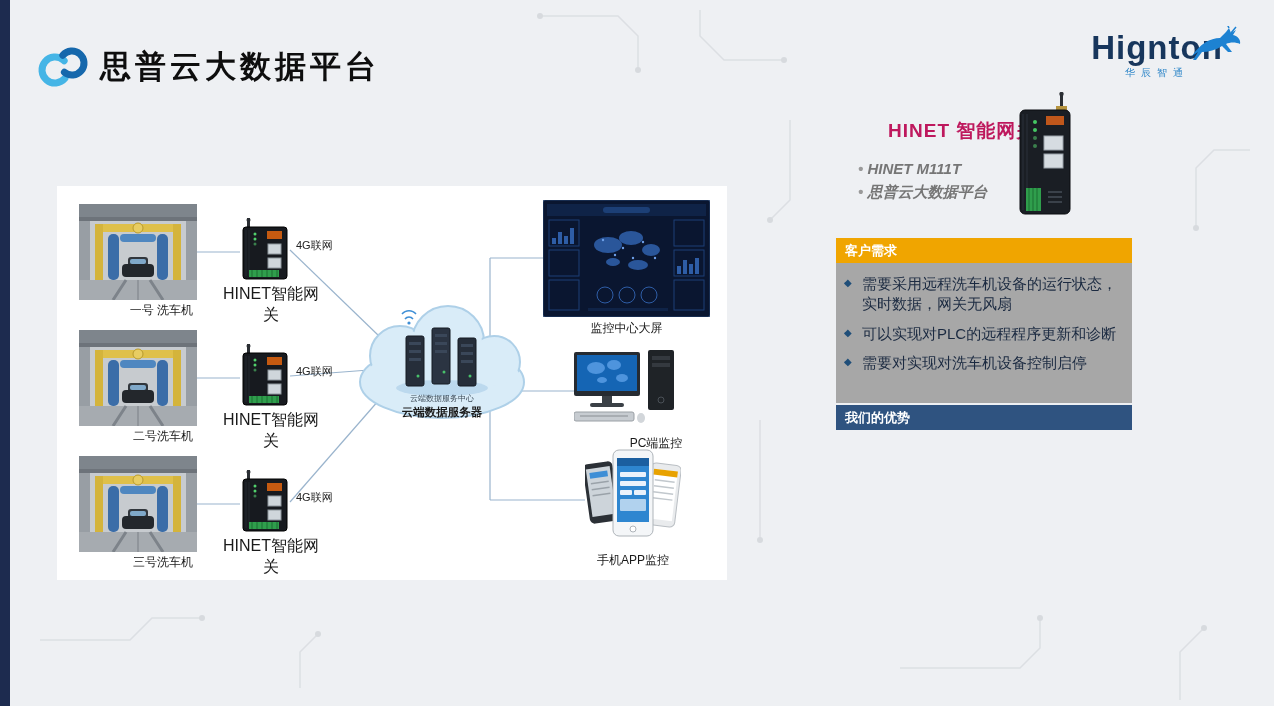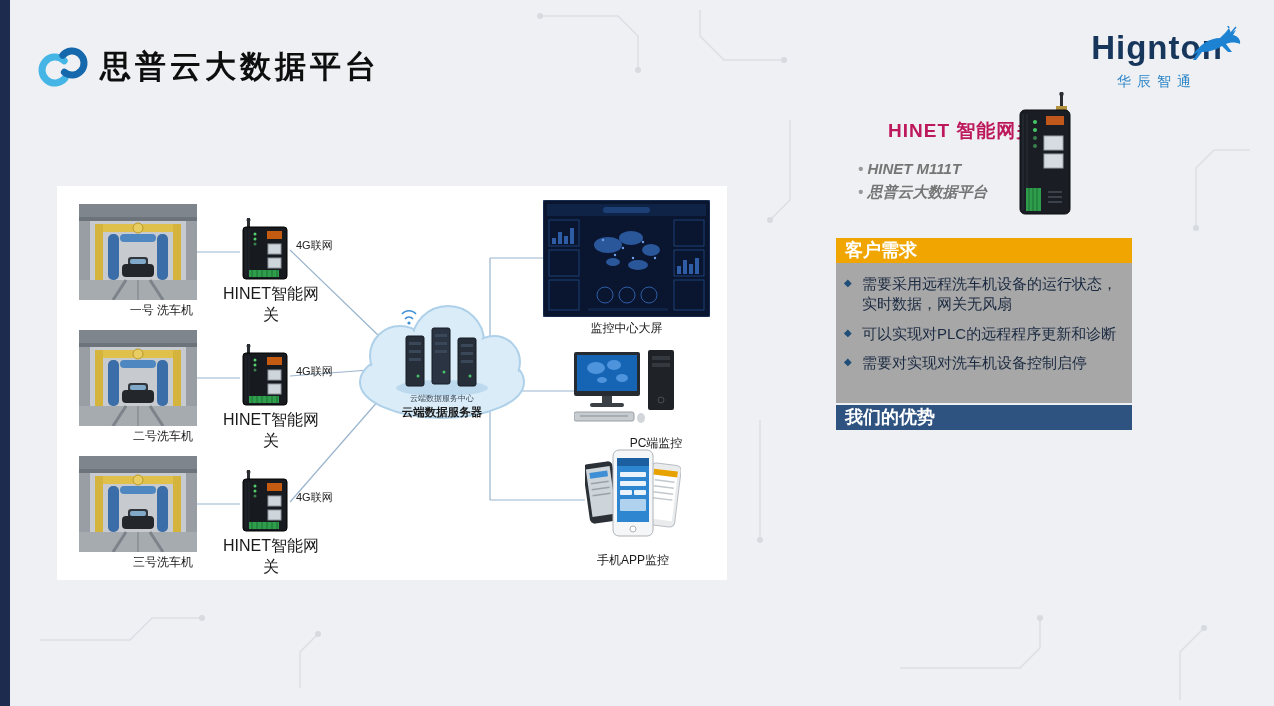--- a/index.html
+++ b/index.html
@@ -10,33 +10,33 @@
 
   
   .header-logo{position:absolute;left:34px;top:40px;}
   .page-title{position:absolute;left:100px;top:46px;margin:0;font-size:31px;font-weight:900;
               color:#0e0e0e;letter-spacing:4px;}
 
   
   .brand{position:absolute;right:28px;top:30px;width:178px;text-align:center;}
   .brand-antelope{position:absolute;right:0px;top:-4px;}
   .brand-name{font-size:33px;font-weight:bold;color:#17365c;line-height:1.1;letter-spacing:1px;}
-  .brand-sub{font-size:14px;color:#2e86c8;letter-spacing:6px;margin-top:7px;}
+  .brand-sub{font-size:10px;color:#2e86c8;letter-spacing:6px;margin-top:0;}
 
   
   .product-title{position:absolute;left:888px;top:118px;font-size:19px;font-weight:bold;
                  color:#be185d;letter-spacing:1px;}
   .product-bullets{position:absolute;left:842px;top:144px;margin:16px;padding:0;list-style:none;font-style:italic;}
   .product-bullets li{font-size:15px;font-weight:bold;color:#767676;margin-bottom:6px;}
   .product-bullets li::before{content:"\2022  ";color:#9a9a9a;}
   .device-figure{position:absolute;left:1008px;top:92px;}
 
   
   .sec-header{position:absolute;left:836px;width:296px;height:25px;line-height:25px;
-              color:#fff;font-size:18px;font-weight:bold;padding-left:9px;box-sizing:border-box;}
+              color:#fff;font-size:13px;font-weight:bold;padding-left:9px;box-sizing:border-box;}
   .needs-header{top:238px;background:#F0A500;}
   .adv-header{top:405px;background:#2F5380;font-family:Liberation Serif, serif;}
   .sec-panel{position:absolute;left:836px;width:296px;background:#a7a7a7;box-sizing:border-box;
              padding:11px 10px 0 8px;}
   .needs-panel{top:263px;height:140px;}
   .adv-panel{top:430px;height:202px;}
   .panel-item{display:flex;gap:7px;margin-bottom:9px;font-size:15px;line-height:1.35;color:#1b2a41;}
   .panel-item .diamond{flex:none;width:11px;margin-top:2px;font-size:10px;color:#1F4E79;}
   .panel-item .diamond::before{content:"\25C6";}
 

